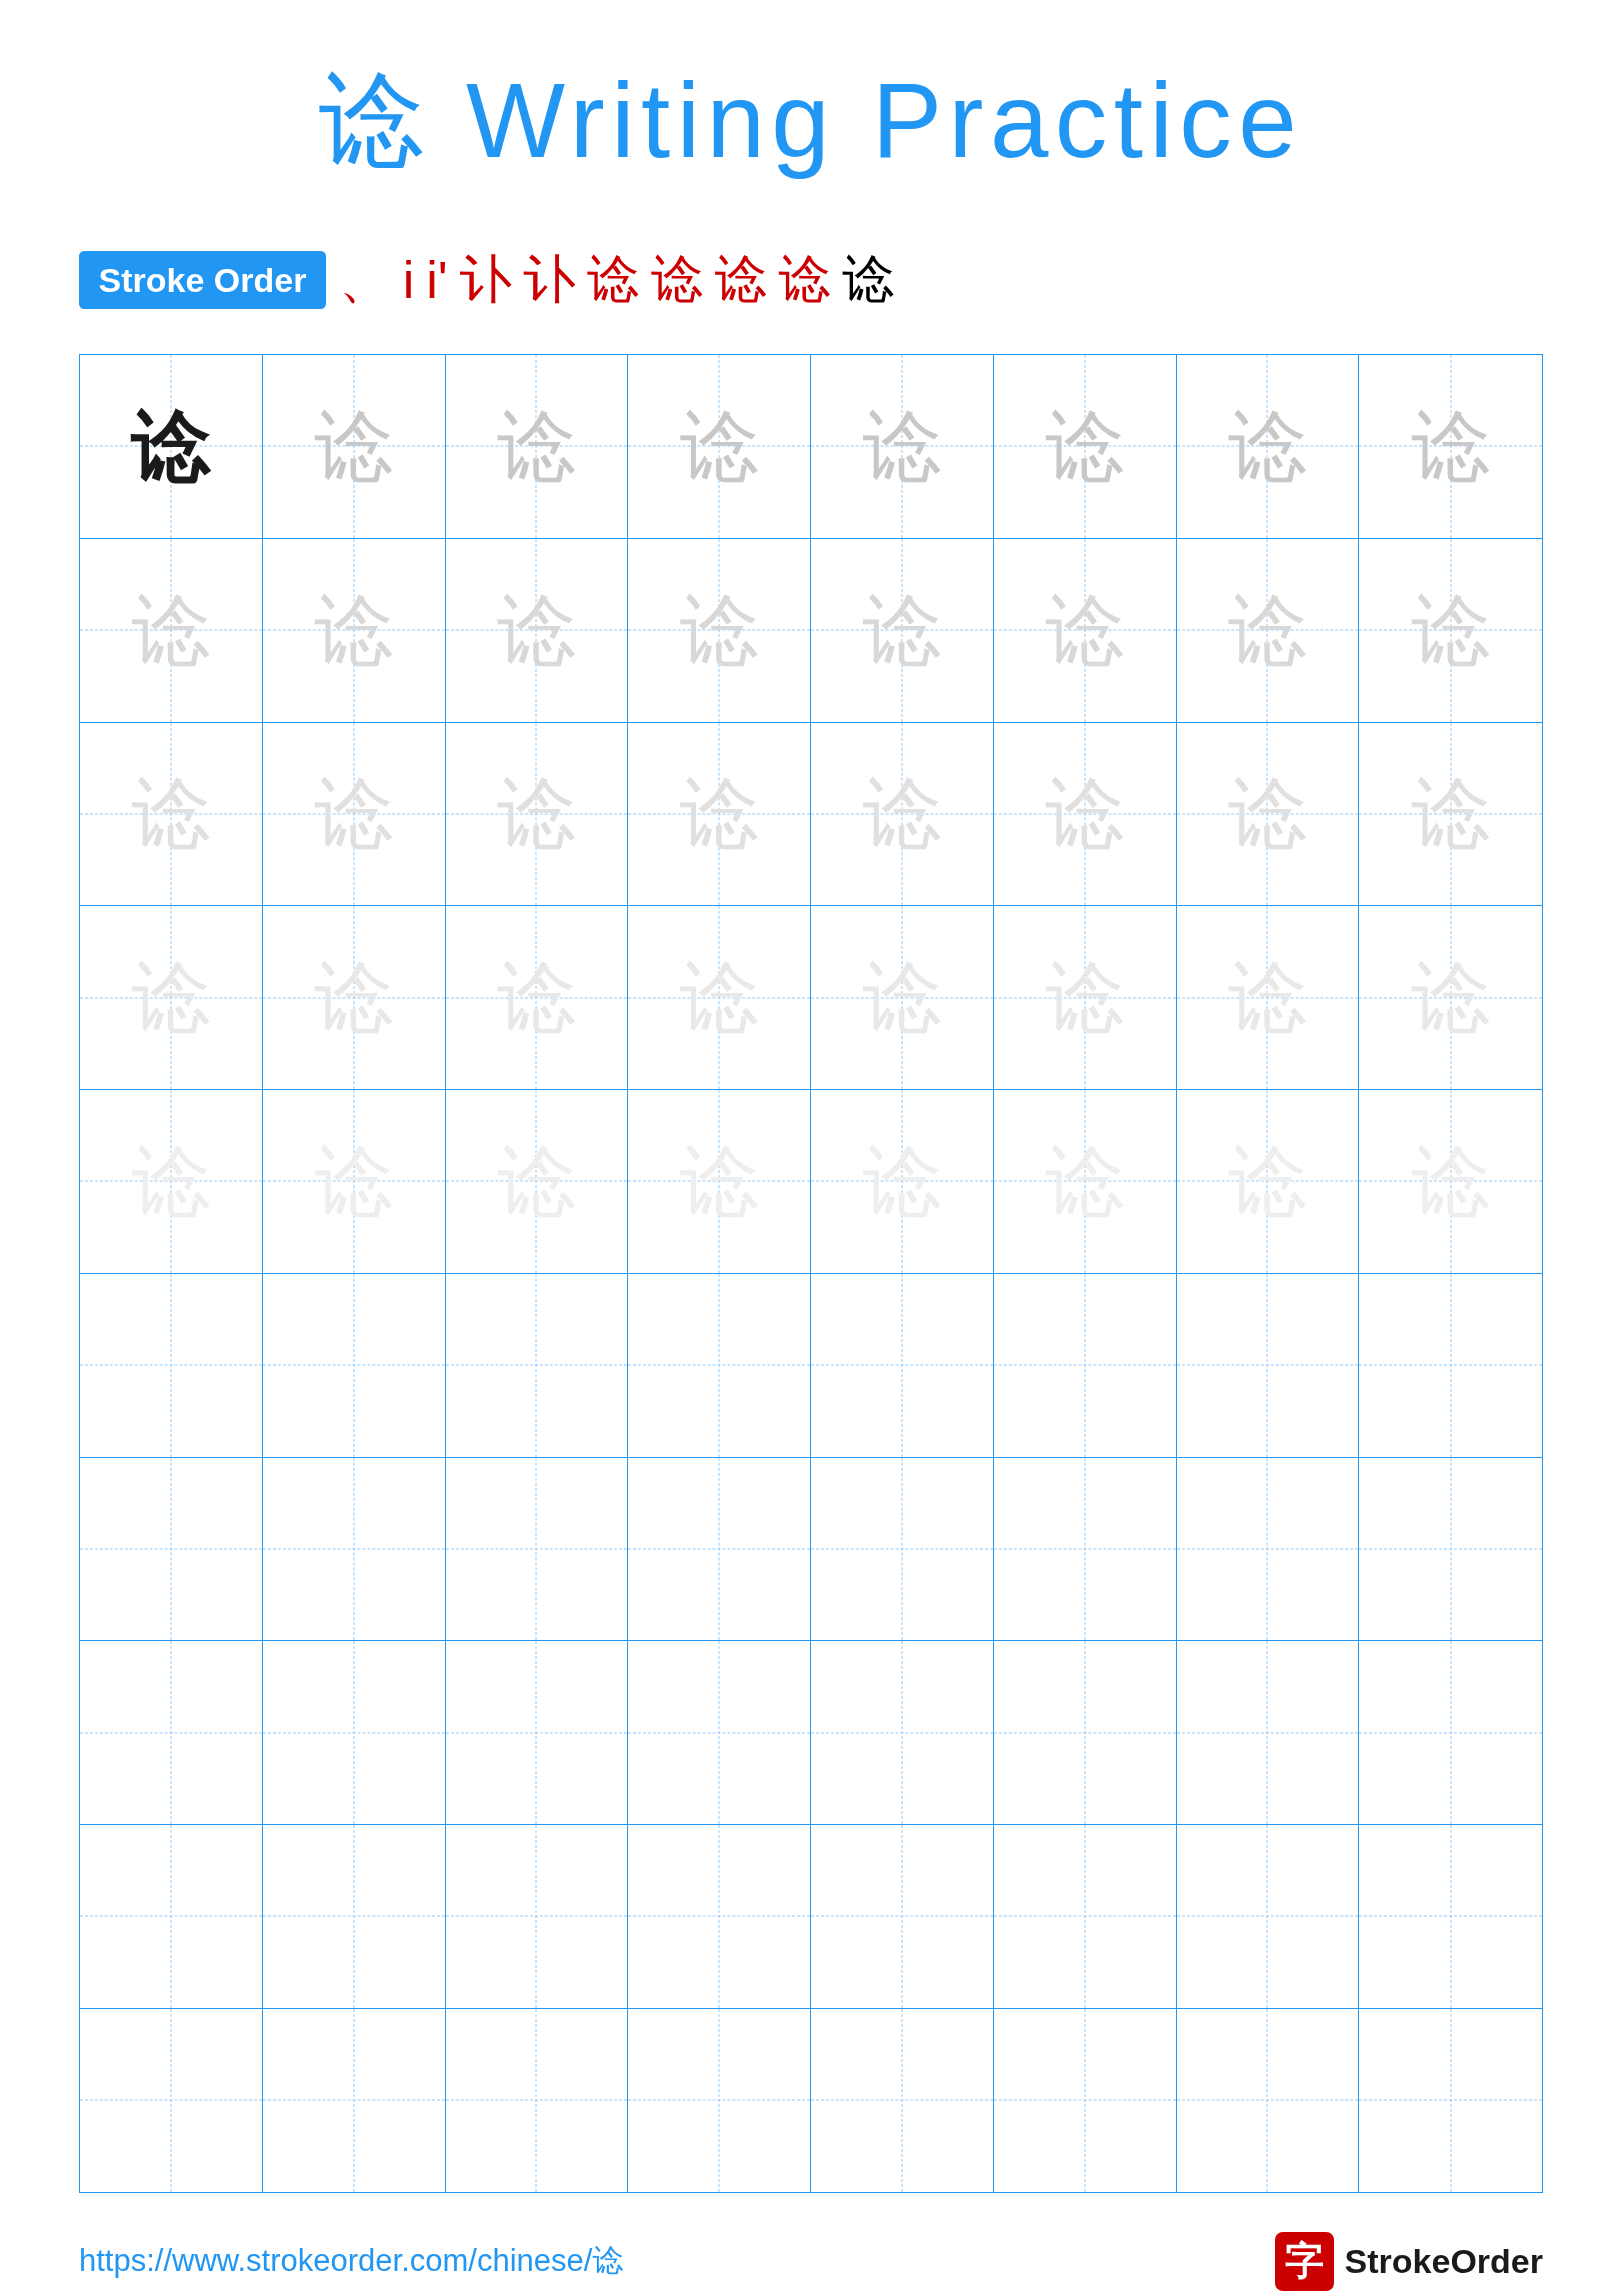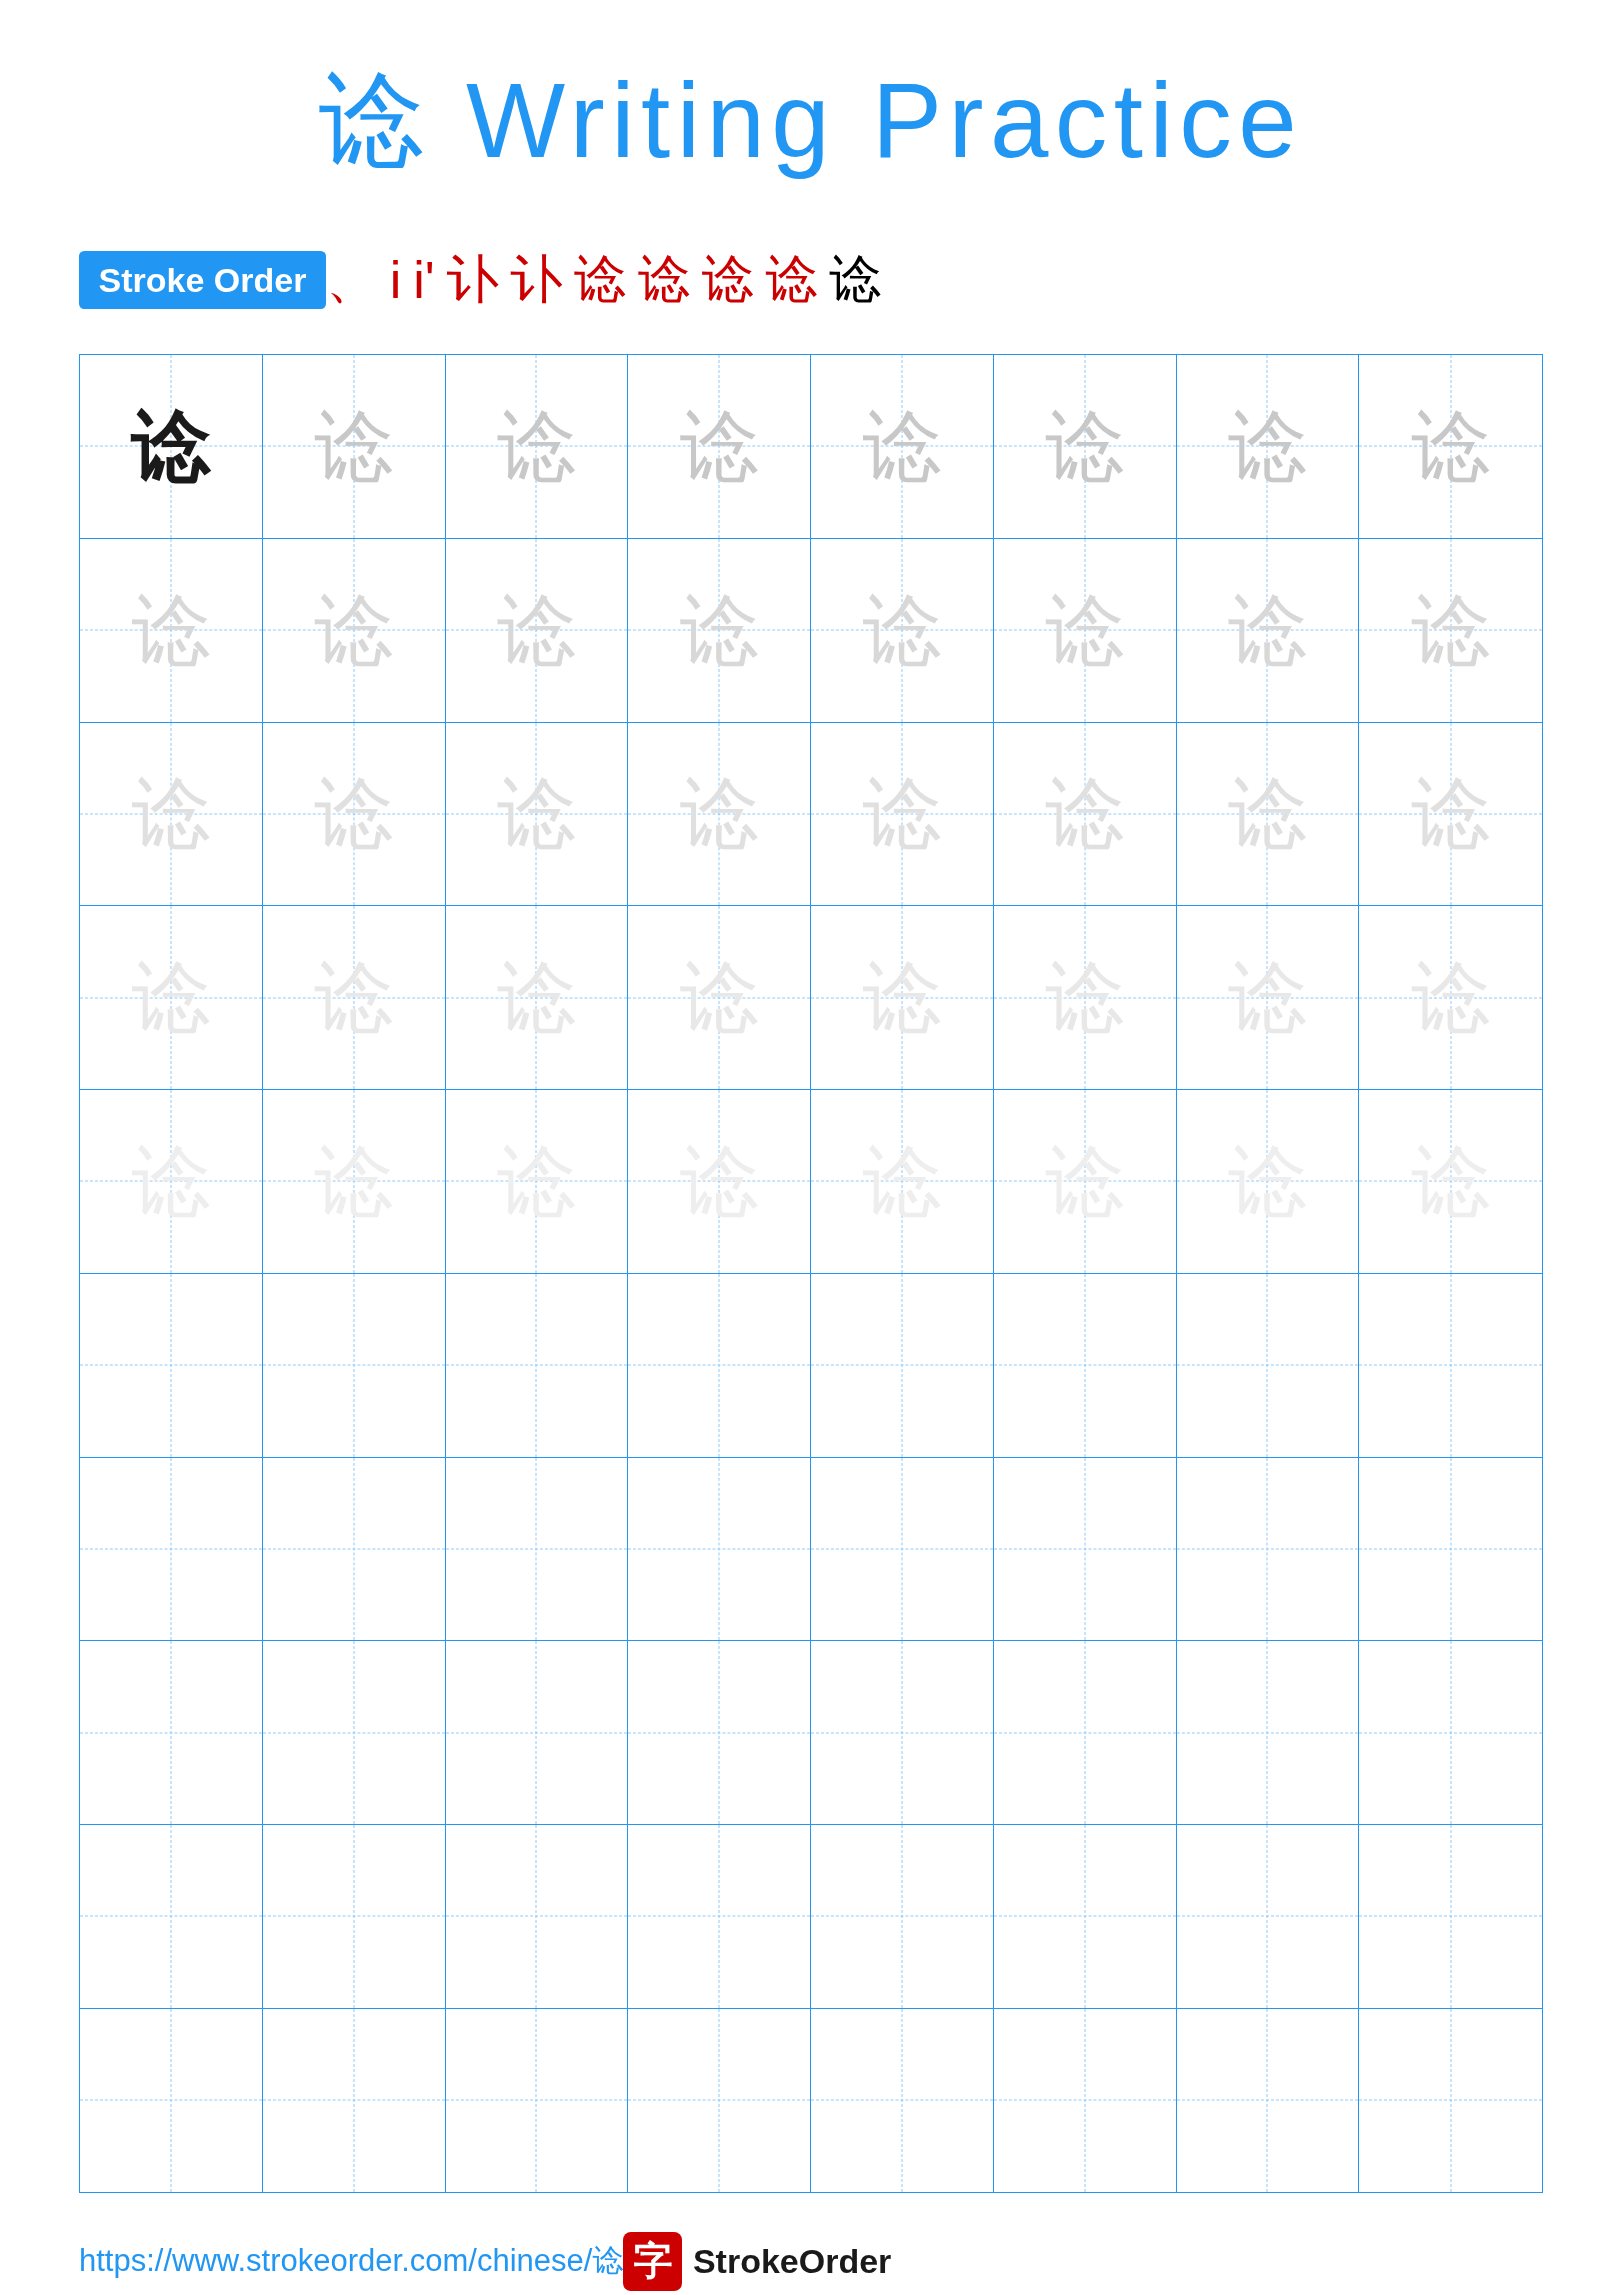--- a/index.html
+++ b/index.html
@@ -32,20 +32,21 @@
 
     .title .char {
       color: #2196F3;
     }
 
     .stroke-order-row {
       display: flex;
       align-items: center;
       width: 100%;
       margin-bottom: 39px;
+      gap: 13px;
     }
 
     .stroke-order-badge {
       background: #2196F3;
       color: white;
       font-size: 34px;
       font-weight: bold;
       padding: 9.2px 19.6px;
       border-radius: 5.2px;
       white-space: nowrap;
@@ -153,20 +154,21 @@
     .empty-cell {
       
     }
 
     
     .footer {
       margin-top: auto;
       padding-top: 39px;
       width: 100%;
       display: flex;
+      justify-content: space-between;
       align-items: center;
     }
 
     .footer-url {
       color: #2196F3;
       font-size: 31px;
       text-decoration: none;
     }
 
     .footer-brand {

